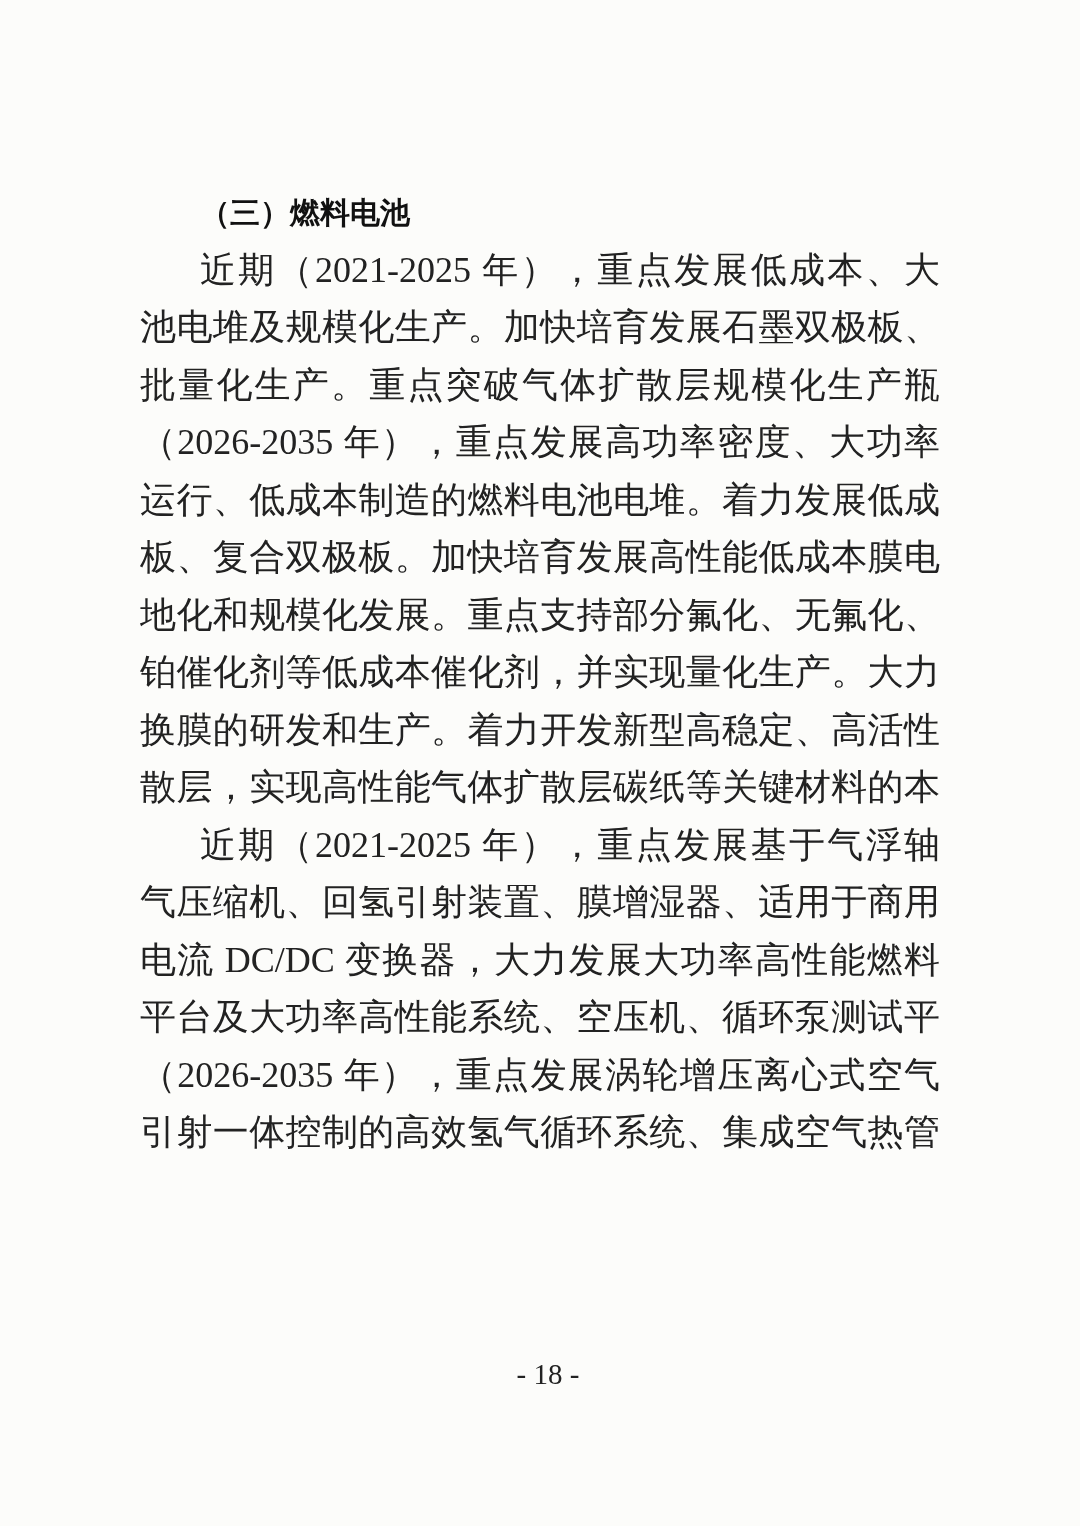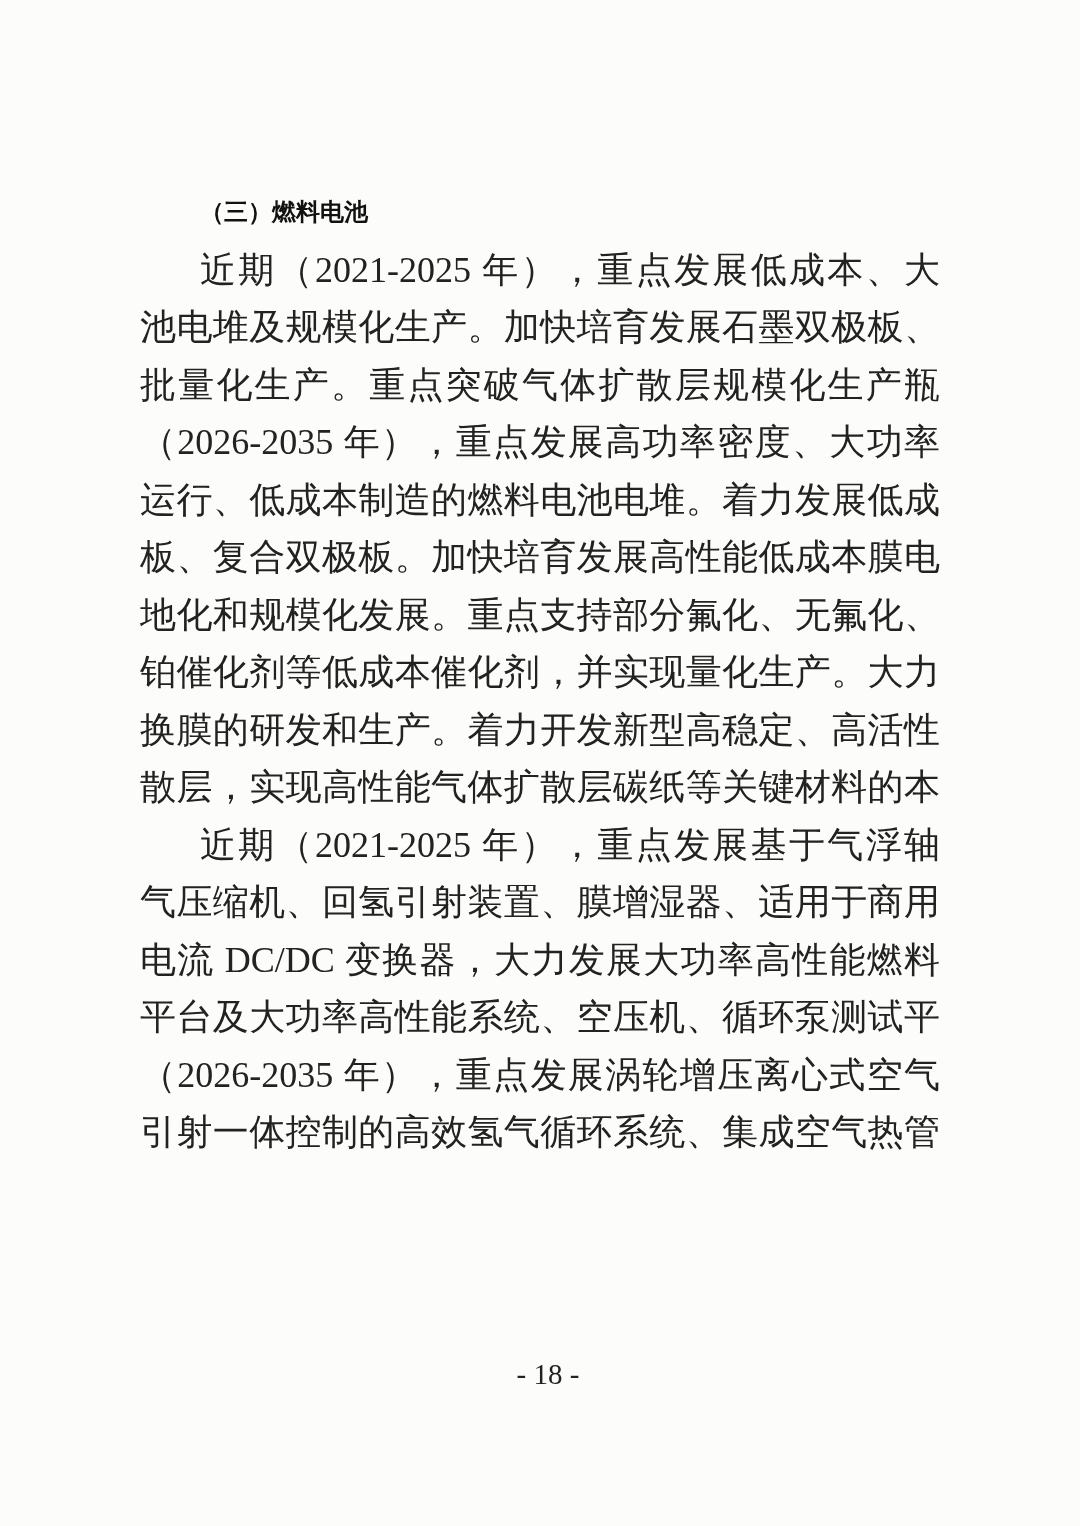--- a/index.html
+++ b/index.html
@@ -26,21 +26,21 @@
     text-align: justify;
     text-align-last: justify;
     text-justify: inter-character;
     overflow: hidden;
     color: #222;
   }
   .line.indent { padding-left: 60px; }
   .line.heading {
     font-weight: bold;
     color: #111;
-    font-size: 24px;
+    font-size: 30px;
     text-align: left;
     text-align-last: left;
     padding-left: 60px;
   }
   .page-number {
     position: absolute;
     top: 1358px;
     left: 8px;
     width: 100%;
     text-align: center;

